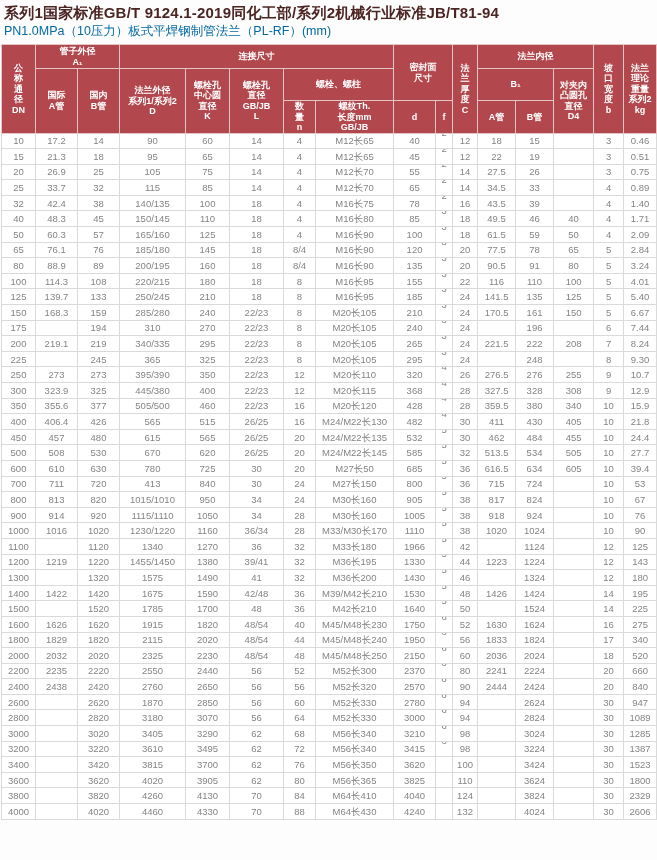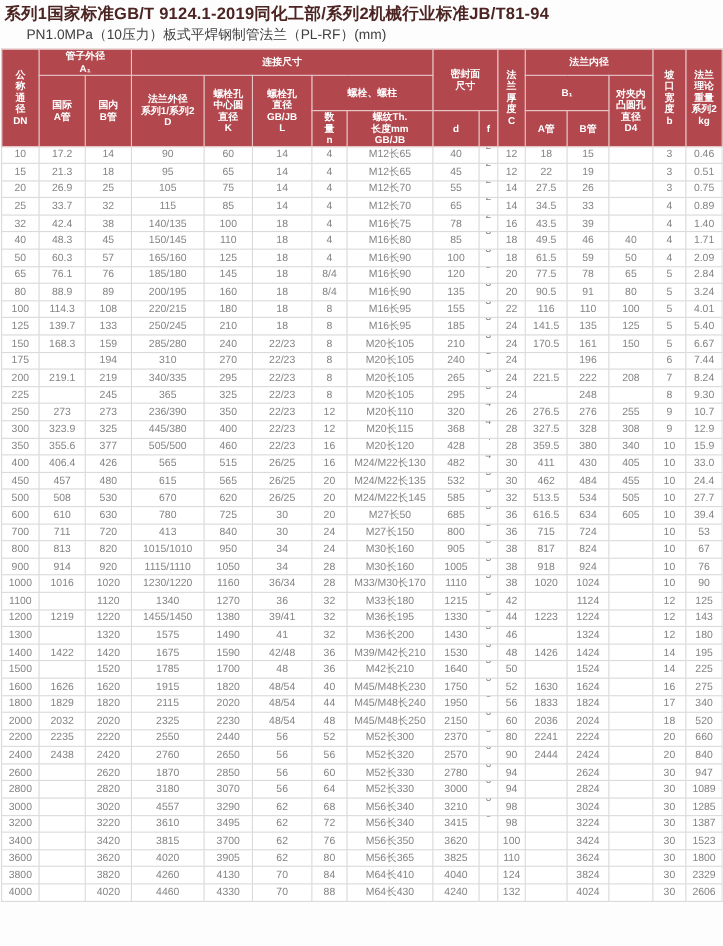--- a/index.html
+++ b/index.html
@@ -9,23 +9,22 @@
     font-family:"Liberation Sans","DejaVu Sans",sans-serif;
     overflow:hidden;
   }
   .page { width:650px; height:860px; }
   .title1 {
     font-size:15px; font-weight:bold; color:#4c2422;
     padding:4px 0 0 4px; line-height:18px; letter-spacing:0.2px;
     white-space:nowrap;
   }
   .title2 {
-    font-size:12.5px; color:#404040; padding:2px 0 5px 4px; line-height:15px;
+    font-size:12.5px; color:#0369a1; padding:2px 0 5px 4px; line-height:15px;
     white-space:nowrap;
-    margin-left:20px;
   }
   table {
     border-collapse:collapse; table-layout:fixed;
     width:655px; margin-left:1px;
     border:1px solid #c9c9c9;
   }
   th {
     background:#b2484e; color:#ffffff;
     font-size:9px; font-weight:bold;
     border:1px solid #e5c6c7;
@@ -403,21 +402,21 @@
           <td></td>
           <td>248</td>
           <td></td>
           <td>8</td>
           <td>9.30</td>
         </tr>
         <tr>
           <td>250</td>
           <td>273</td>
           <td>273</td>
-          <td>236/390</td>
+          <td>395/390</td>
           <td>350</td>
           <td>22/23</td>
           <td>12</td>
           <td>M20长110</td>
           <td>320</td>
           <td><span class="raised">4</span></td>
           <td>26</td>
           <td>276.5</td>
           <td>276</td>
           <td>255</td>
@@ -469,21 +468,21 @@
           <td>26/25</td>
           <td>16</td>
           <td>M24/M22长130</td>
           <td>482</td>
           <td><span class="raised">4</span></td>
           <td>30</td>
           <td>411</td>
           <td>430</td>
           <td>405</td>
           <td>10</td>
-          <td>33.0</td>
+          <td>21.8</td>
         </tr>
         <tr>
           <td>450</td>
           <td>457</td>
           <td>480</td>
           <td>615</td>
           <td>565</td>
           <td>26/25</td>
           <td>20</td>
           <td>M24/M22长135</td>
@@ -606,21 +605,21 @@
         </tr>
         <tr>
           <td>1100</td>
           <td></td>
           <td>1120</td>
           <td>1340</td>
           <td>1270</td>
           <td>36</td>
           <td>32</td>
           <td>M33长180</td>
-          <td>1215</td>
+          <td>1966</td>
           <td><span class="raised">5</span></td>
           <td>42</td>
           <td></td>
           <td>1124</td>
           <td></td>
           <td>12</td>
           <td>125</td>
         </tr>
         <tr>
           <td>1200</td>
@@ -817,21 +816,21 @@
           <td></td>
           <td>2824</td>
           <td></td>
           <td>30</td>
           <td>1089</td>
         </tr>
         <tr>
           <td>3000</td>
           <td></td>
           <td>3020</td>
-          <td>4557</td>
+          <td>3405</td>
           <td>3290</td>
           <td>62</td>
           <td>68</td>
           <td>M56长340</td>
           <td>3210</td>
           <td><span class="raised">6</span></td>
           <td>98</td>
           <td></td>
           <td>3024</td>
           <td></td>

